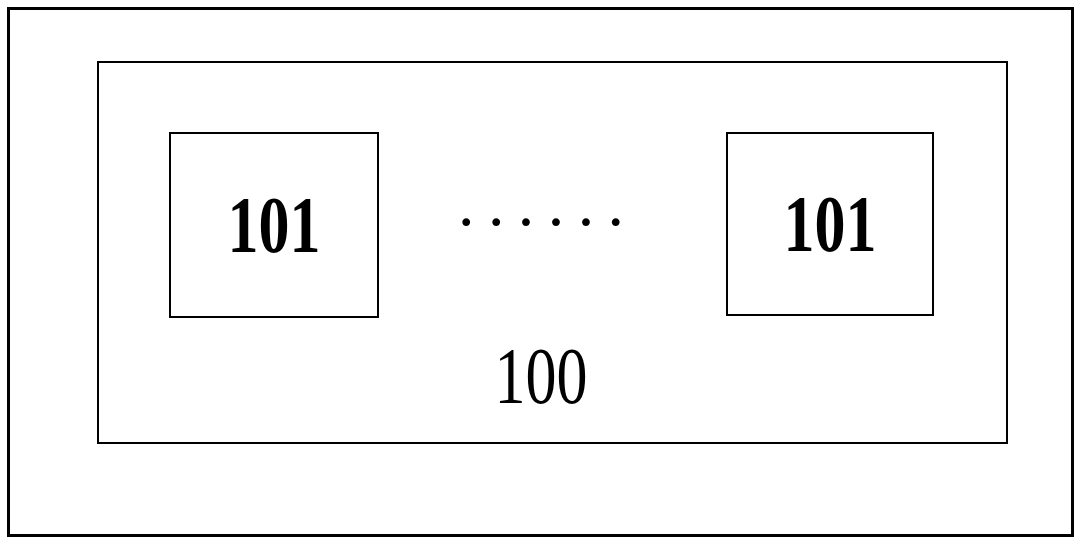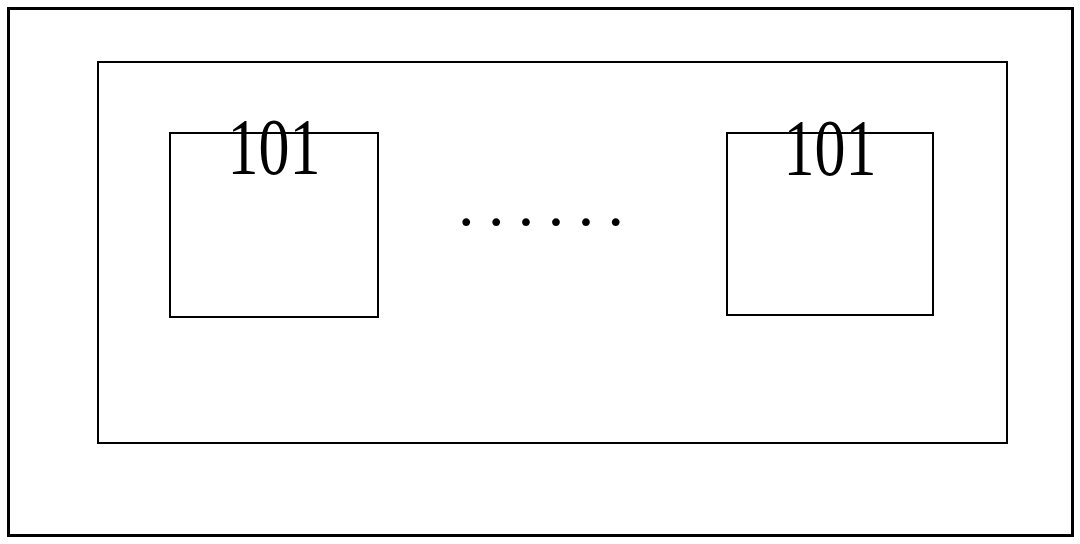--- a/index.html
+++ b/index.html
@@ -30,21 +30,23 @@
   .inner-rect {
     left: 97px;
     top: 61px;
     width: 911px;
     height: 383px;
     border: 2.5px solid #000000;
   }
   .unit-box {
     border: 2.5px solid #000000;
     display: flex;
+    align-items: center;
     justify-content: center;
+    font-weight: bold;
   }
   .unit-box.left {
     left: 169px;
     top: 132px;
     width: 210px;
     height: 186px;
   }
   .unit-box.right {
     left: 726px;
     top: 132px;
@@ -108,15 +110,18 @@
   </div>
 
   <div class="label-strip ellipsis-strip">
     <span class="ellipsis">••••••</span>
   </div>
 
   <div class="rect unit-box right">
     <span class="figure-label">101</span>
   </div>
 
+  <div class="label-strip label-100-strip">
+    <span class="figure-label">100</span>
+  </div>
 
 
 </div>
 
 </body></html>

